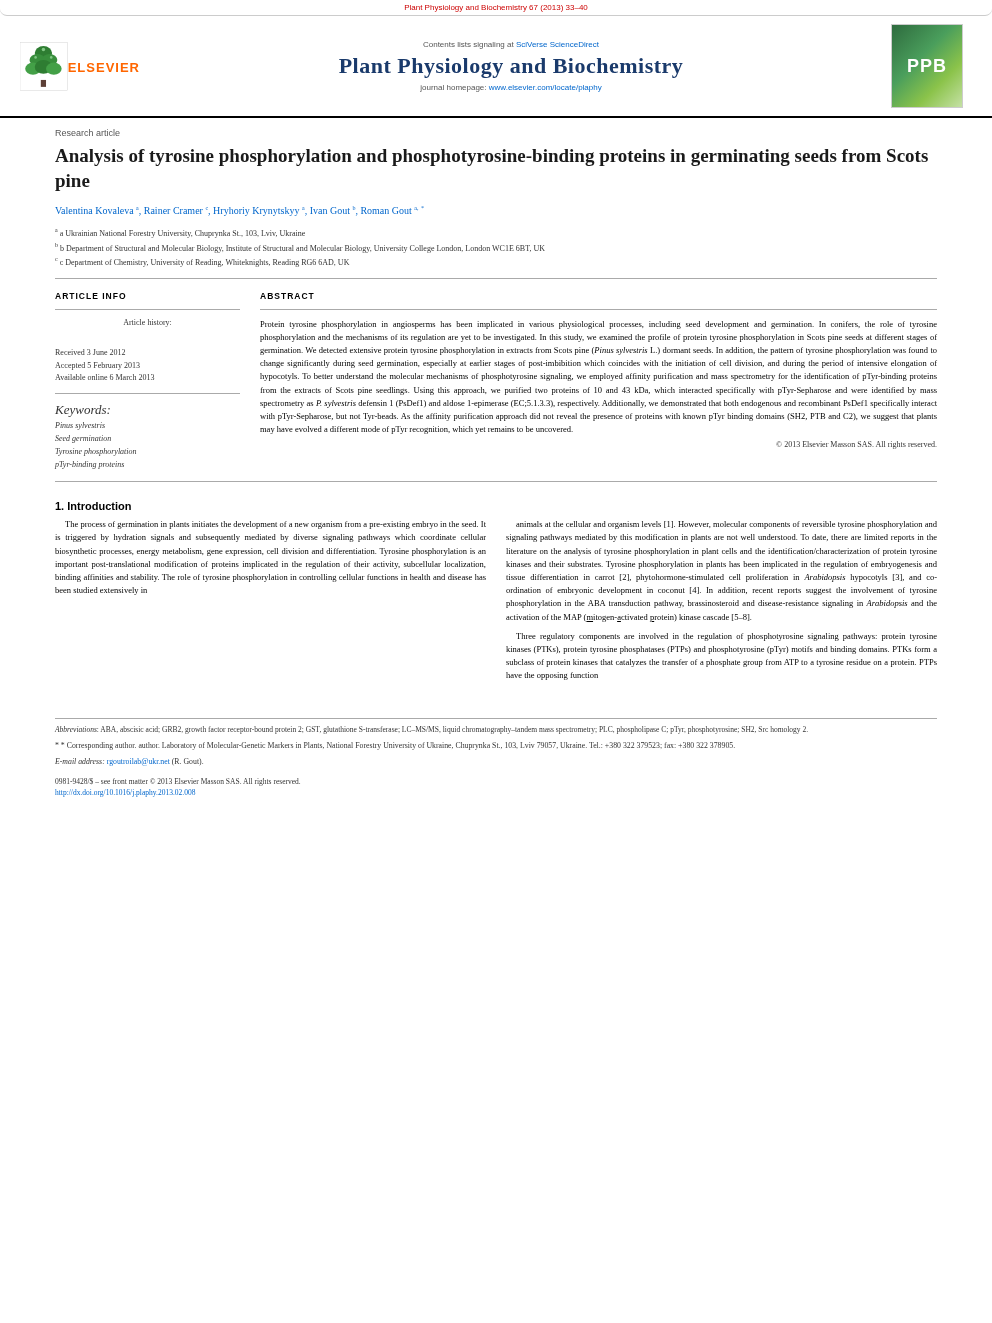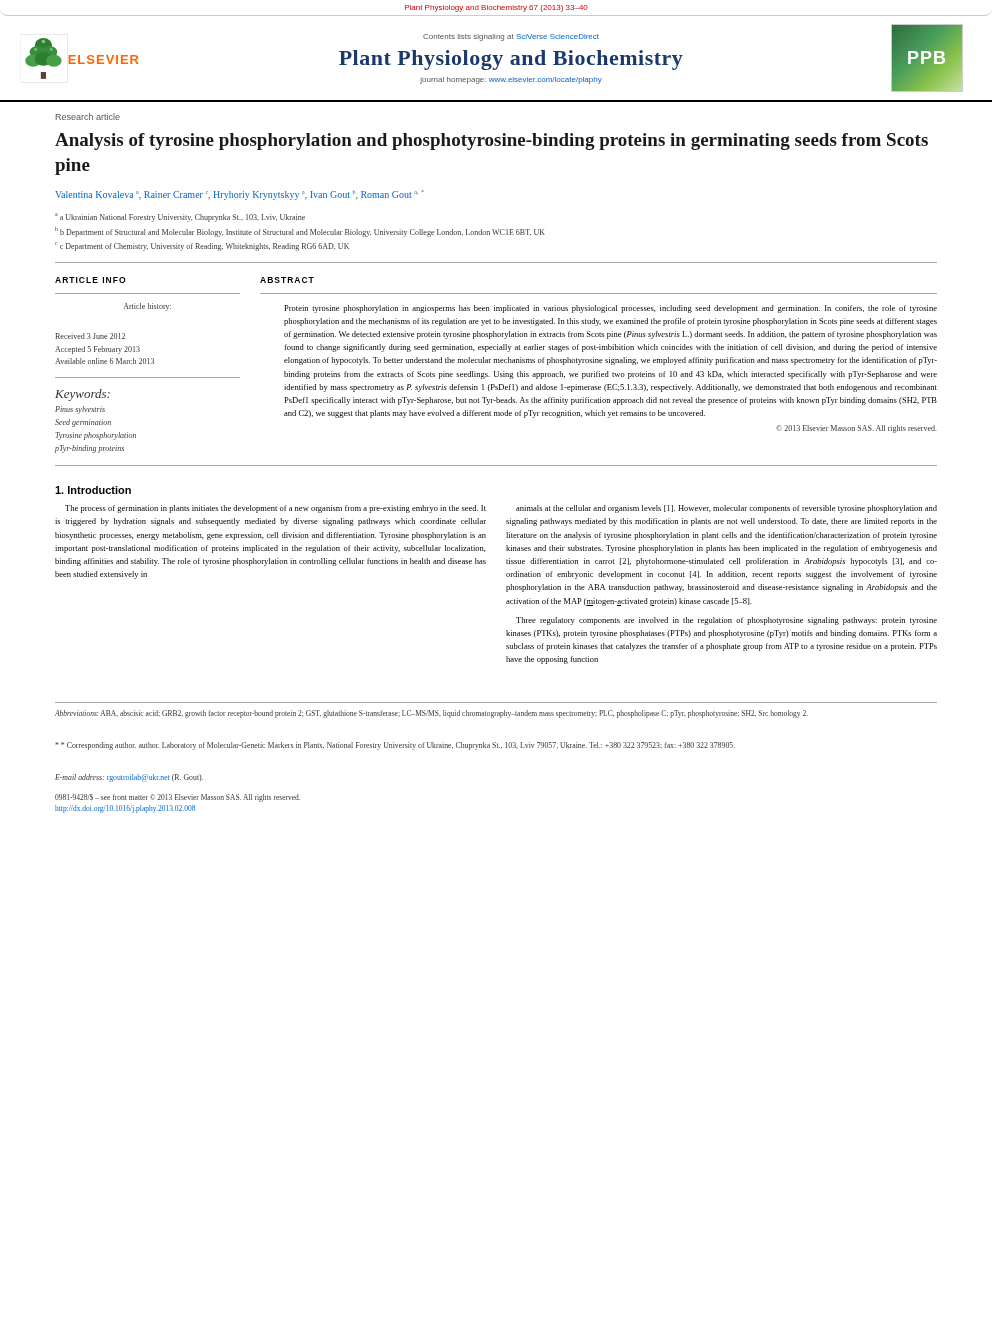--- a/index.html
+++ b/index.html
@@ -79,21 +79,21 @@
       margin-top: 4px;
     }
     .journal-header-right {
       width: 90px;
       display: flex;
       align-items: center;
       justify-content: center;
     }
     .ppb-cover {
       width: 72px;
-      height: 68px;
+      height: 84px;
       background: linear-gradient(135deg, #2e6b3e 0%, #4a9e5c 40%, #8bc34a 70%, #c5e1a5 100%);
       border: 1px solid #ccc;
       display: flex;
       align-items: center;
       justify-content: center;
       font-family: Arial, sans-serif;
       font-size: 18px;
       font-weight: bold;
       color: #fff;
       letter-spacing: 1px;
@@ -177,21 +177,20 @@
       font-size: 8px;
       color: #333;
       font-style: italic;
       line-height: 1.6;
     }
     .abstract-text {
       font-size: 8.5px;
       color: #000;
       line-height: 1.55;
       text-align: justify;
-      margin-left: 24px;
     }
     .copyright {
       font-size: 8px;
       color: #333;
       text-align: right;
       margin-top: 4px;
     }
     
     .body-section {
       padding: 12px 55px 0 55px;
@@ -223,21 +222,21 @@
       color: #333;
       line-height: 1.5;
     }
     .footnote-item {
       margin-bottom: 2px;
     }
     .footer-corresponding {
       font-size: 7.8px;
       color: #333;
       line-height: 1.55;
-      margin-top: 20px;
+      margin-top: 4px;
     }
     .italic { font-style: italic; }
     .superscript { font-size: 6px; vertical-align: super; }
     .ref-link { color: #06c; }
     .underline { text-decoration: underline; }
   </style>
 </head>
 <body>
 
 <div class="page">

